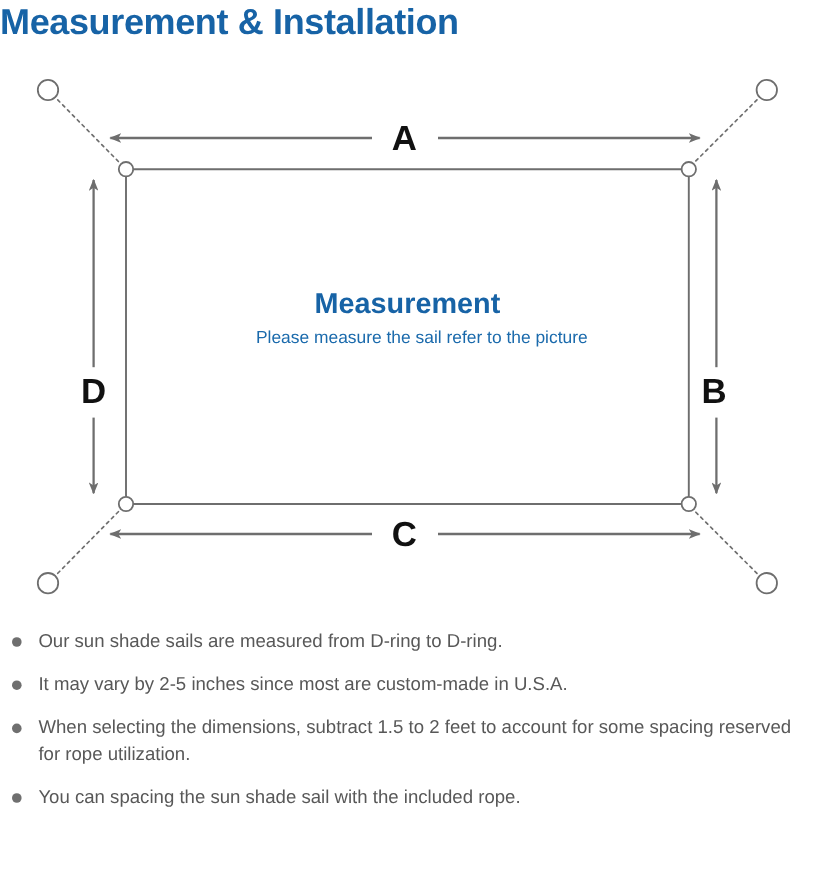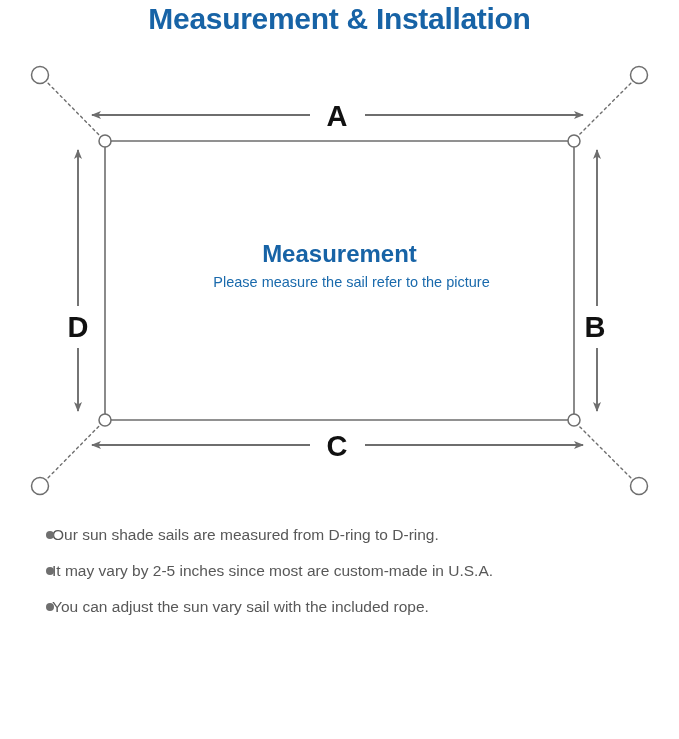--- a/index.html
+++ b/index.html
@@ -15,21 +15,20 @@
     font-family: "Liberation Sans", sans-serif;
     -webkit-font-smoothing: antialiased;
   }
 
   
   .page-title {
     position: absolute;
     left: 0;
     top: 2px;
     width: 679px;
-    text-align: center;
     font-size: 30px;
     font-weight: bold;
     color: #1763a6;
     letter-spacing: -0.3px;
     white-space: nowrap;
   }
 
   
   .diagram {
     position: absolute;
@@ -82,27 +81,26 @@
 
   
   .notes {
     position: absolute;
     left: 0;
     top: 524px;
     width: 679px;
   }
   .note-item {
     position: relative;
-    padding-left: 16px;
+    padding-left: 32px;
     padding-right: 6px;
     margin-bottom: 14px;
     font-size: 15.5px;
     line-height: 1.42;
     color: #585858;
-    margin-left: 36px;
   }
   .note-item .bullet {
     position: absolute;
     left: 10px;
     top: 7px;
     width: 8px;
     height: 8px;
     border-radius: 50%;
     background: #6f6f6f;
   }
@@ -176,15 +174,19 @@
   <div class="note-item">
     <span class="bullet"></span>
     <span>Our sun shade sails are measured from D-ring to D-ring.</span>
   </div>
   <div class="note-item">
     <span class="bullet"></span>
     <span>It may vary by 2-5 inches since most are custom-made in U.S.A.</span>
   </div>
   <div class="note-item">
     <span class="bullet"></span>
-    <span>You can adjust the sun vary sail with the included rope.</span>
+    <span>When selecting the dimensions, subtract 1.5 to 2 feet to account for some spacing reserved for rope utilization.</span>
+  </div>
+  <div class="note-item">
+    <span class="bullet"></span>
+    <span>You can spacing the sun shade sail with the included rope.</span>
   </div>
 </div>
 
 </body></html>

